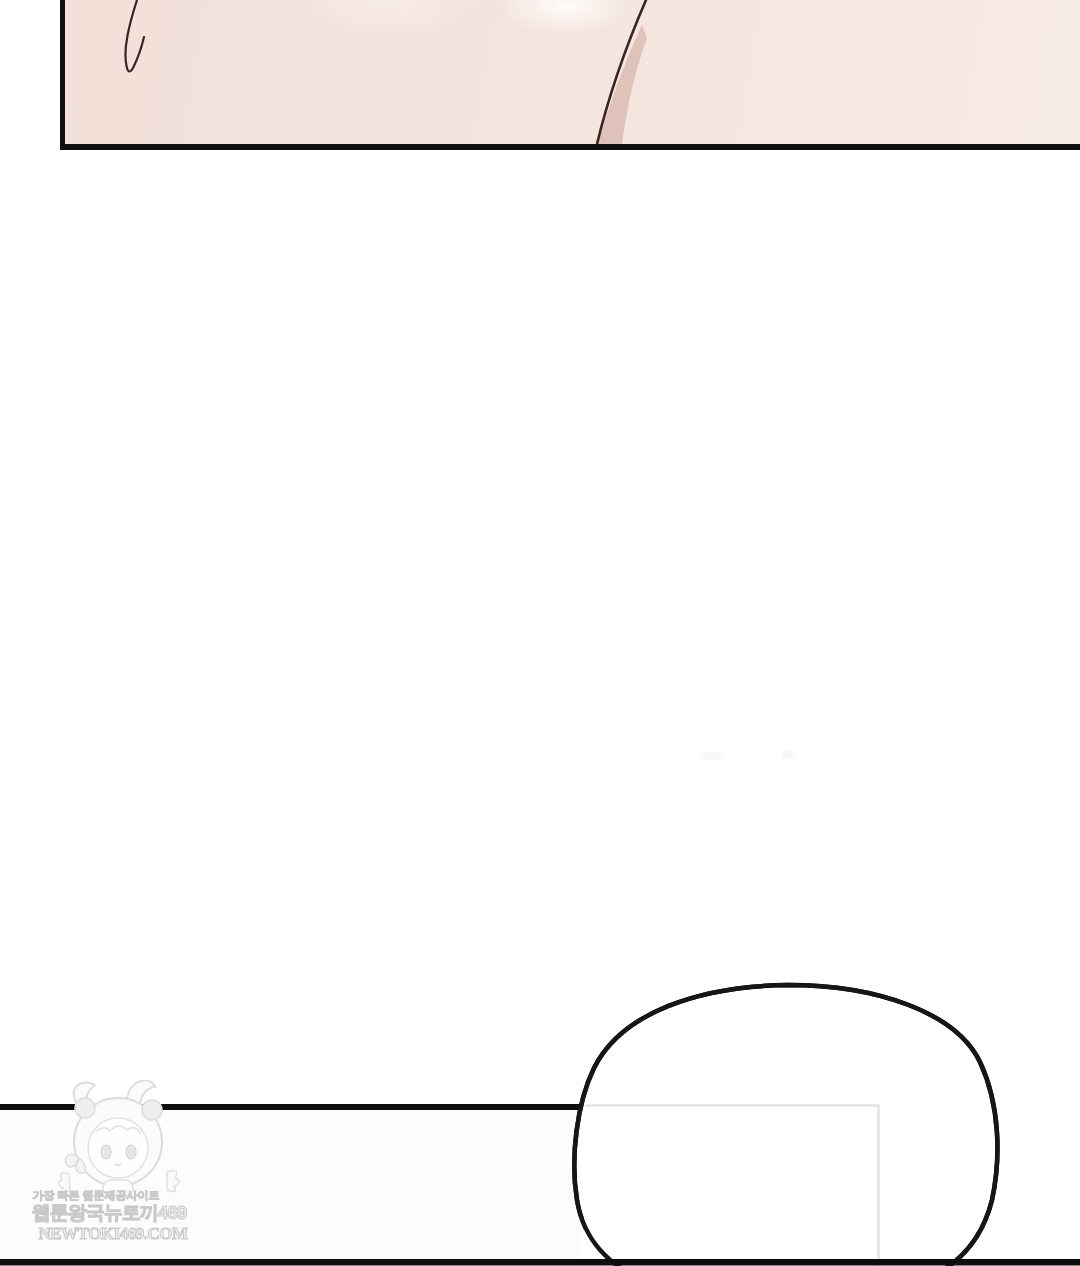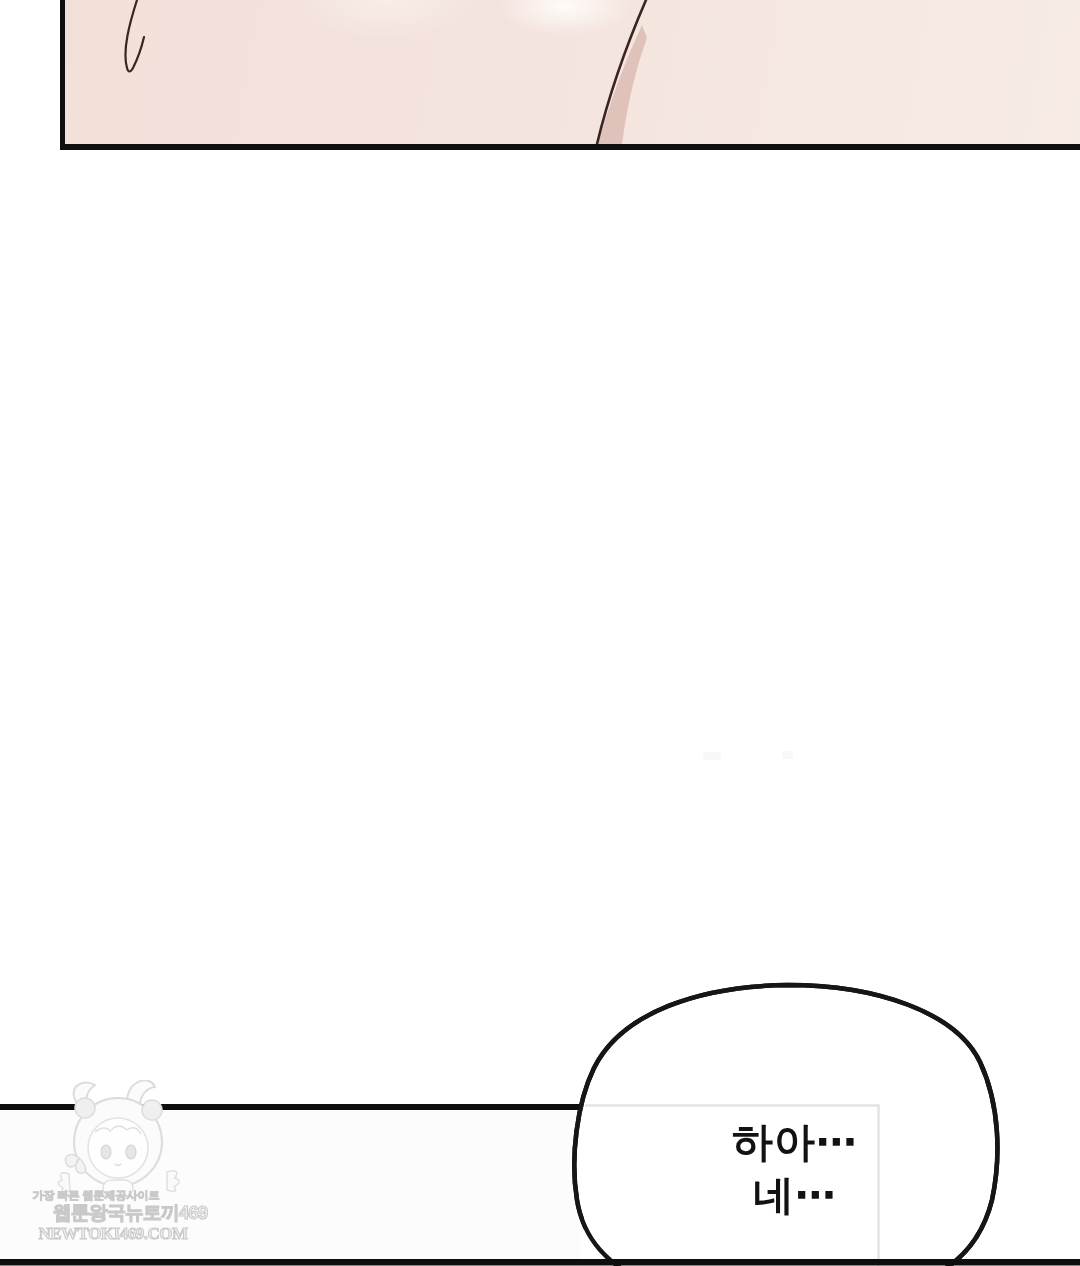--- a/index.html
+++ b/index.html
@@ -82,21 +82,21 @@
     text-align: center;
     color: #ededed;
     -webkit-text-stroke: 1px #c9c9c9;
     white-space: nowrap;
   }
   .wm-tagline {
     left: 13px; top: 1188px; width: 166px;
     font-size: 11px; font-weight: bold; letter-spacing: 0px;
   }
   .wm-sitename {
-    left: 42px; top: 1200px; width: 176px;
+    left: 21px; top: 1200px; width: 176px;
     font-size: 19px; font-weight: 800; letter-spacing: -1px;
   }
   .wm-url {
     left: 30px; top: 1224px; width: 166px;
     font-size: 17px; font-weight: 600; letter-spacing: -0.5px;
     font-family: "Liberation Serif", "DejaVu Serif", serif;
   }
 </style>
 </head>
 <body>
@@ -140,24 +140,20 @@
              C 577,1103 570,1158 577,1200
              C 583,1237 607,1268 652,1283
              C 700,1296 876,1296 918,1282
              C 957,1268 982,1240 992,1200
              C 1001,1158 1000,1105 980,1062
              C 956,1012 876,985 788,985 Z" fill="none" stroke="#161616" stroke-width="4.5"></path>
 
     <rect x="0" y="1259" width="1080" height="6.5" fill="#0e0e0e"></rect>
   </svg>
 
-  <div class="dialog-text">
-    <div>하아⋯</div>
-    <div>네⋯</div>
-  </div>
 
   <div class="watermark">
     <svg class="mascot" viewBox="0 0 130 118">
       <g stroke="#dcdcdc" stroke-width="2" fill="#fbfbfb">
 
         <path d="M 22,24 C 12,6 28,-2 40,5 C 33,10 30,17 32,26 Z"></path>
         <path d="M 72,18 C 76,-2 96,-4 100,7 C 91,8 85,16 85,26 Z"></path>
 
         <circle cx="63" cy="62" r="44"></circle>
       </g>

